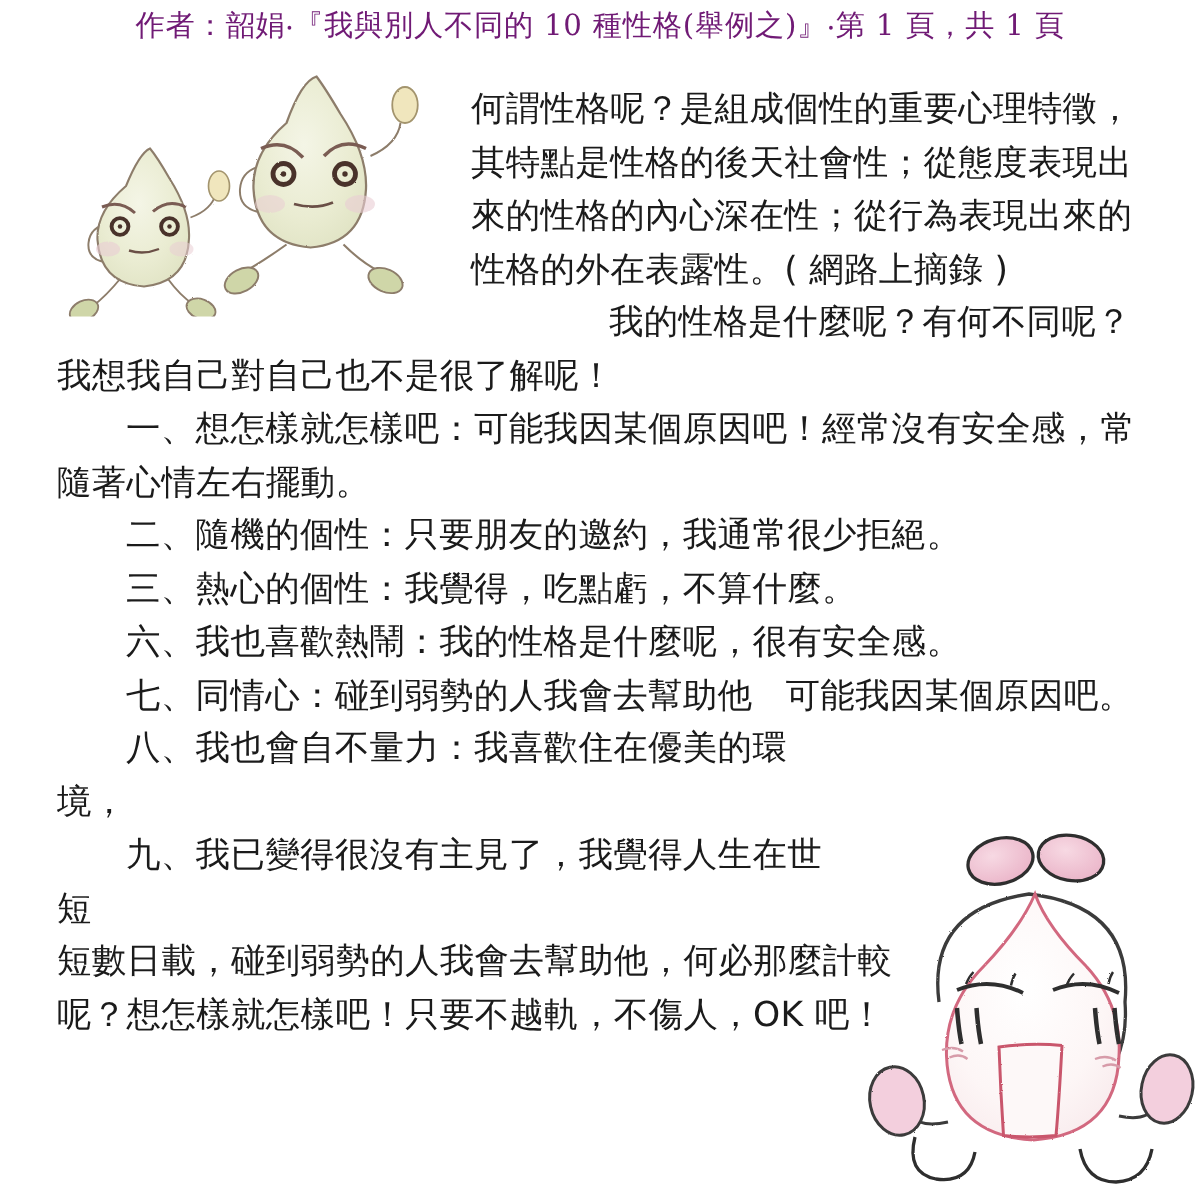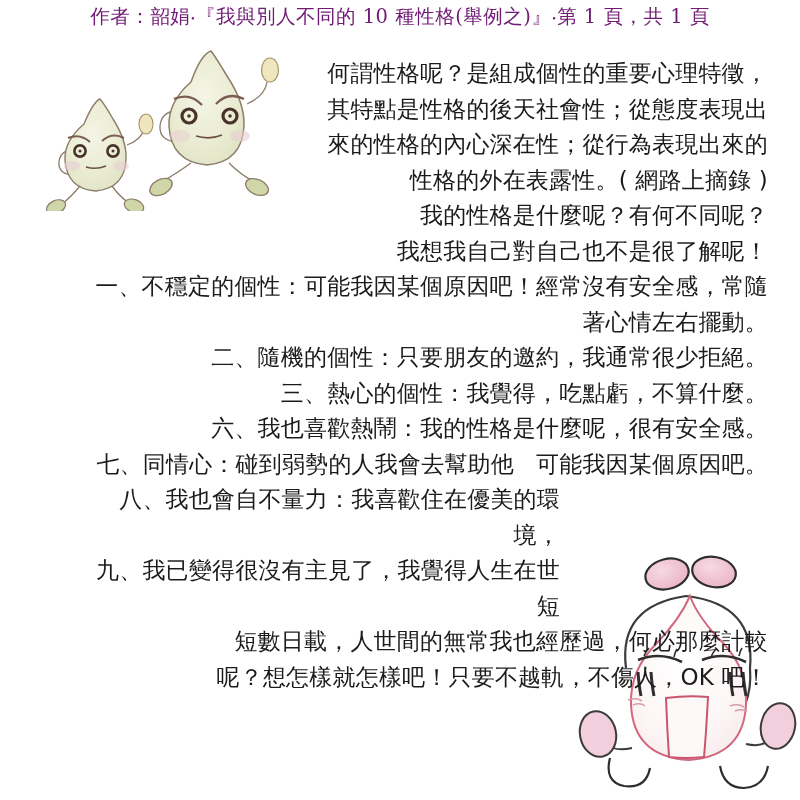--- a/index.html
+++ b/index.html
@@ -37,21 +37,21 @@
     top: 56px;
     left: 38px;
     width: 730px;
   }
   .para {
     font-size: 23px;
     line-height: 35.5px;
     color: #1b1b1b;
     letter-spacing: 0.2px;
     margin: 0;
-    text-align: right;
+    text-align: left;
   }
 
   
   .illo-float-left {
     float: left;
     width: 276px;
     height: 155px;
     shape-outside: inset(0);
   }
   .illo-float-right {
@@ -211,36 +211,36 @@
 </div>
 
 <div class="doc-body">
 
   <div class="illo-float-left"></div>
 
   <p class="para">何謂性格呢？是組成個性的重要心理特徵，其特點是性格的後天社會性；從態度表現出來的性格的內心深在性；從行為表現出來的性格的外在表露性。( 網路上摘錄 )</p>
 
   <p class="para"><span class="ind-wide"></span><span>我的性格是什麼呢？有何不同呢？我想我自己對自己也不是很了解呢！</span></p>
 
-  <p class="para"><span class="ind"></span><span>一、不穩定的個性：可能我因某個原因吧！經常沒有安全感，常隨著心情左右擺動。</span></p>
+  <p class="para"><span class="ind"></span><span>一、想怎樣就怎樣吧：可能我因某個原因吧！經常沒有安全感，常隨著心情左右擺動。</span></p>
 
   <p class="para"><span class="ind"></span><span>二、隨機的個性：只要朋友的邀約，我通常很少拒絕。</span></p>
 
   <p class="para"><span class="ind"></span><span>三、熱心的個性：我覺得，吃點虧，不算什麼。</span></p>
 
 
 
   <p class="para"><span class="ind"></span><span>六、我也喜歡熱鬧：我的性格是什麼呢，很有安全感。</span></p>
 
   <p class="para"><span class="ind"></span><span>七、同情心：碰到弱勢的人我會去幫助他</span><span class="gap-sp"></span><span>可能我因某個原因吧。</span></p>
 
   <div class="illo-float-right"></div>
 
   <p class="para"><span class="ind"></span><span>八、我也會自不量力：我喜歡住在優美的環境，</span></p>
 
 
   <p class="para"><span class="ind"></span><span>九、我已變得很沒有主見了，我覺得人生在世短</span></p>
 
-  <p class="para">短數日載，人世間的無常我也經歷過，何必那麼計較</p>
+  <p class="para">短數日載，碰到弱勢的人我會去幫助他，何必那麼計較</p>
 
   <p class="para">呢？想怎樣就怎樣吧！只要不越軌，不傷人，OK 吧！</p>
 
 </div>
 
 </body></html>

